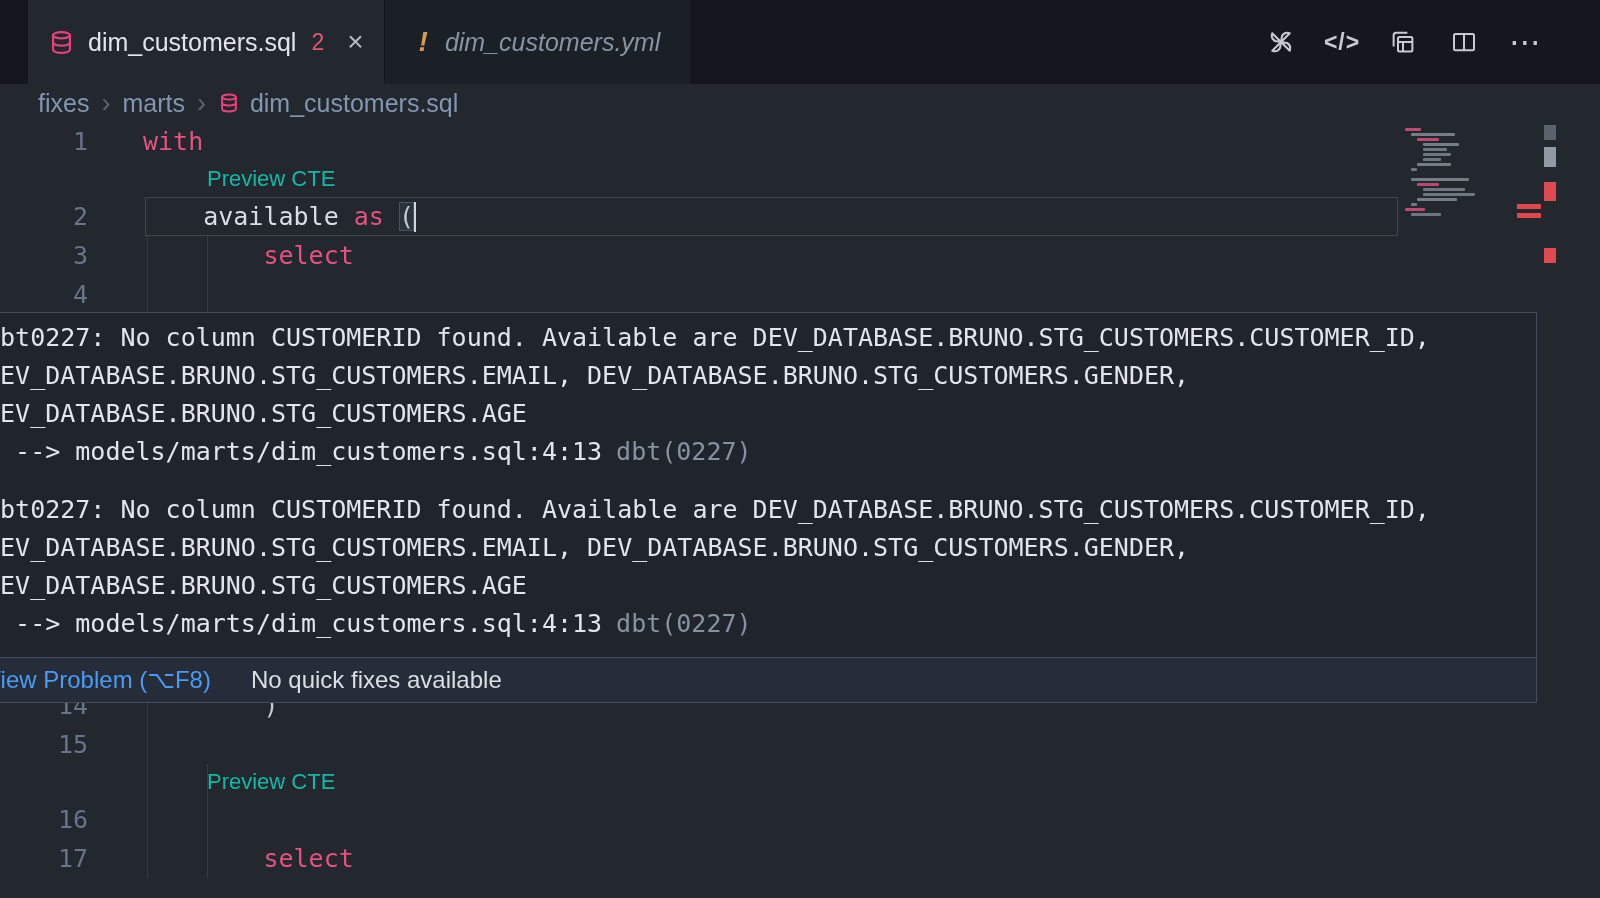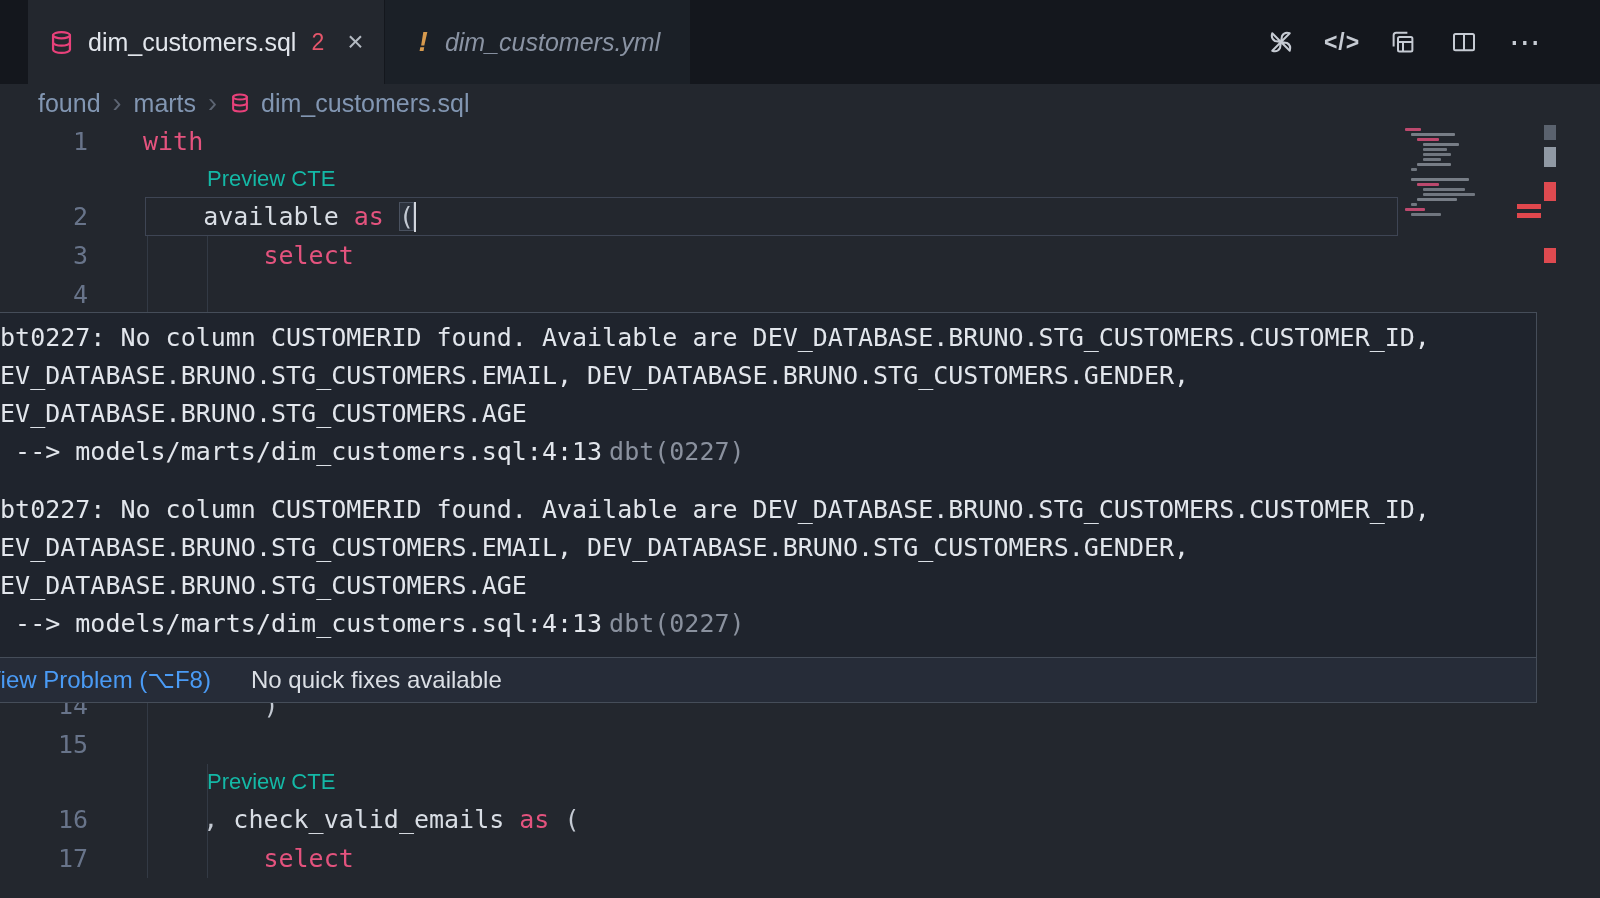--- a/index.html
+++ b/index.html
@@ -39,21 +39,21 @@
   .current-line-box{position:absolute;left:145px;width:1253px;top:0;height:100%;border:1px solid #3e4554;box-sizing:border-box;pointer-events:none;}
   .err-token{background:#37555b;color:#e2e7ed;text-decoration:underline wavy #f24b4b;text-decoration-thickness:2px;text-underline-offset:6px;border-radius:2px;}
   .guide{position:absolute;width:1px;background:#333a45;}
   .bottom-block{position:absolute;left:0;top:564px;width:100%;z-index:1;}
 
   
   .hover{position:absolute;left:-22px;top:190px;width:1559px;background:#1f242d;border:1px solid #454d59;z-index:40;box-sizing:border-box;}
   .hov-body{padding:6px 0 14px 6px;font-family:"DejaVu Sans Mono",monospace;font-size:25px;color:#e2e6ec;}
   .err-line{height:38px;line-height:38px;white-space:pre;}
   .err-block + .err-block{margin-top:20px;}
-  .err-src{color:#8a919e;margin-left:7px;}
+  .err-src{color:#8a919e;margin-left:14px;}
   .hov-footer{height:44px;border-top:1px solid #454d59;background:#262c38;display:flex;align-items:center;padding-left:6px;font-size:24px;font-family:"Liberation Sans","DejaVu Sans",sans-serif;}
   .hov-link{color:#4a9bf5;}
   .hov-note{margin-left:40px;color:#dbdfe5;}
 
   
   .minimap{position:absolute;top:6px;right:57px;width:138px;z-index:5;}
   .mm-row{height:3px;margin-bottom:2px;border-radius:1px;}
   .ruler{position:absolute;top:0;right:44px;width:12px;height:100%;}
   .ruler-mark{position:absolute;left:0;width:12px;}
 </style>
@@ -108,21 +108,21 @@
               <rect x="4" y="5.5" width="16" height="13" rx="1.2"></rect>
               <path d="M12 5.5v13"></path>
             </g>
           </svg>
       </span>
       <span class="action-icon moretext">⋯</span>
     </div>
   </div>
 
   <div class="breadcrumb">
-    <span>found</span>
+    <span>fixes</span>
     <span class="bc-sep">›</span>
     <span>marts</span>
     <span class="bc-sep">›</span>
     <span class="bc-file">
       <span style="display:flex;">
         <svg width="22" height="22" viewBox="0 0 24 24">
             <g fill="none" stroke="#e8417a" stroke-width="2.2" stroke-linecap="round">
               <ellipse cx="12" cy="5.5" rx="7.5" ry="2.8"></ellipse>
               <path d="M4.5 5.5v6.5c0 1.55 3.36 2.8 7.5 2.8s7.5-1.25 7.5-2.8V5.5"></path>
               <path d="M4.5 12v6.5c0 1.55 3.36 2.8 7.5 2.8s7.5-1.25 7.5-2.8V12"></path>
@@ -169,21 +169,20 @@
       </div>
       <div class="code-line">
         <div class="gutter">15</div>
         <div class="code"><span></span></div>
       </div>
       <div class="lens-line">
           <span>Preview CTE</span>
         </div>
       <div class="code-line">
         <div class="gutter">16</div>
-        <div class="code"><span>    </span><span class="punct">, </span><span class="ident">check_valid_emails </span><span class="kw">as</span><span class="punct"> (</span></div>
       </div>
       <div class="code-line">
         <div class="gutter">17</div>
         <div class="code"><span>        </span><span class="kw">select</span></div>
       </div>
     </div>
 
     <div class="minimap">
       <div class="mm-row" style="margin-left:0;width:16px;background:rgba(228,83,126,.8);"></div>
       <div class="mm-row" style="margin-left:6px;width:44px;background:rgba(190,197,207,.55);"></div>

